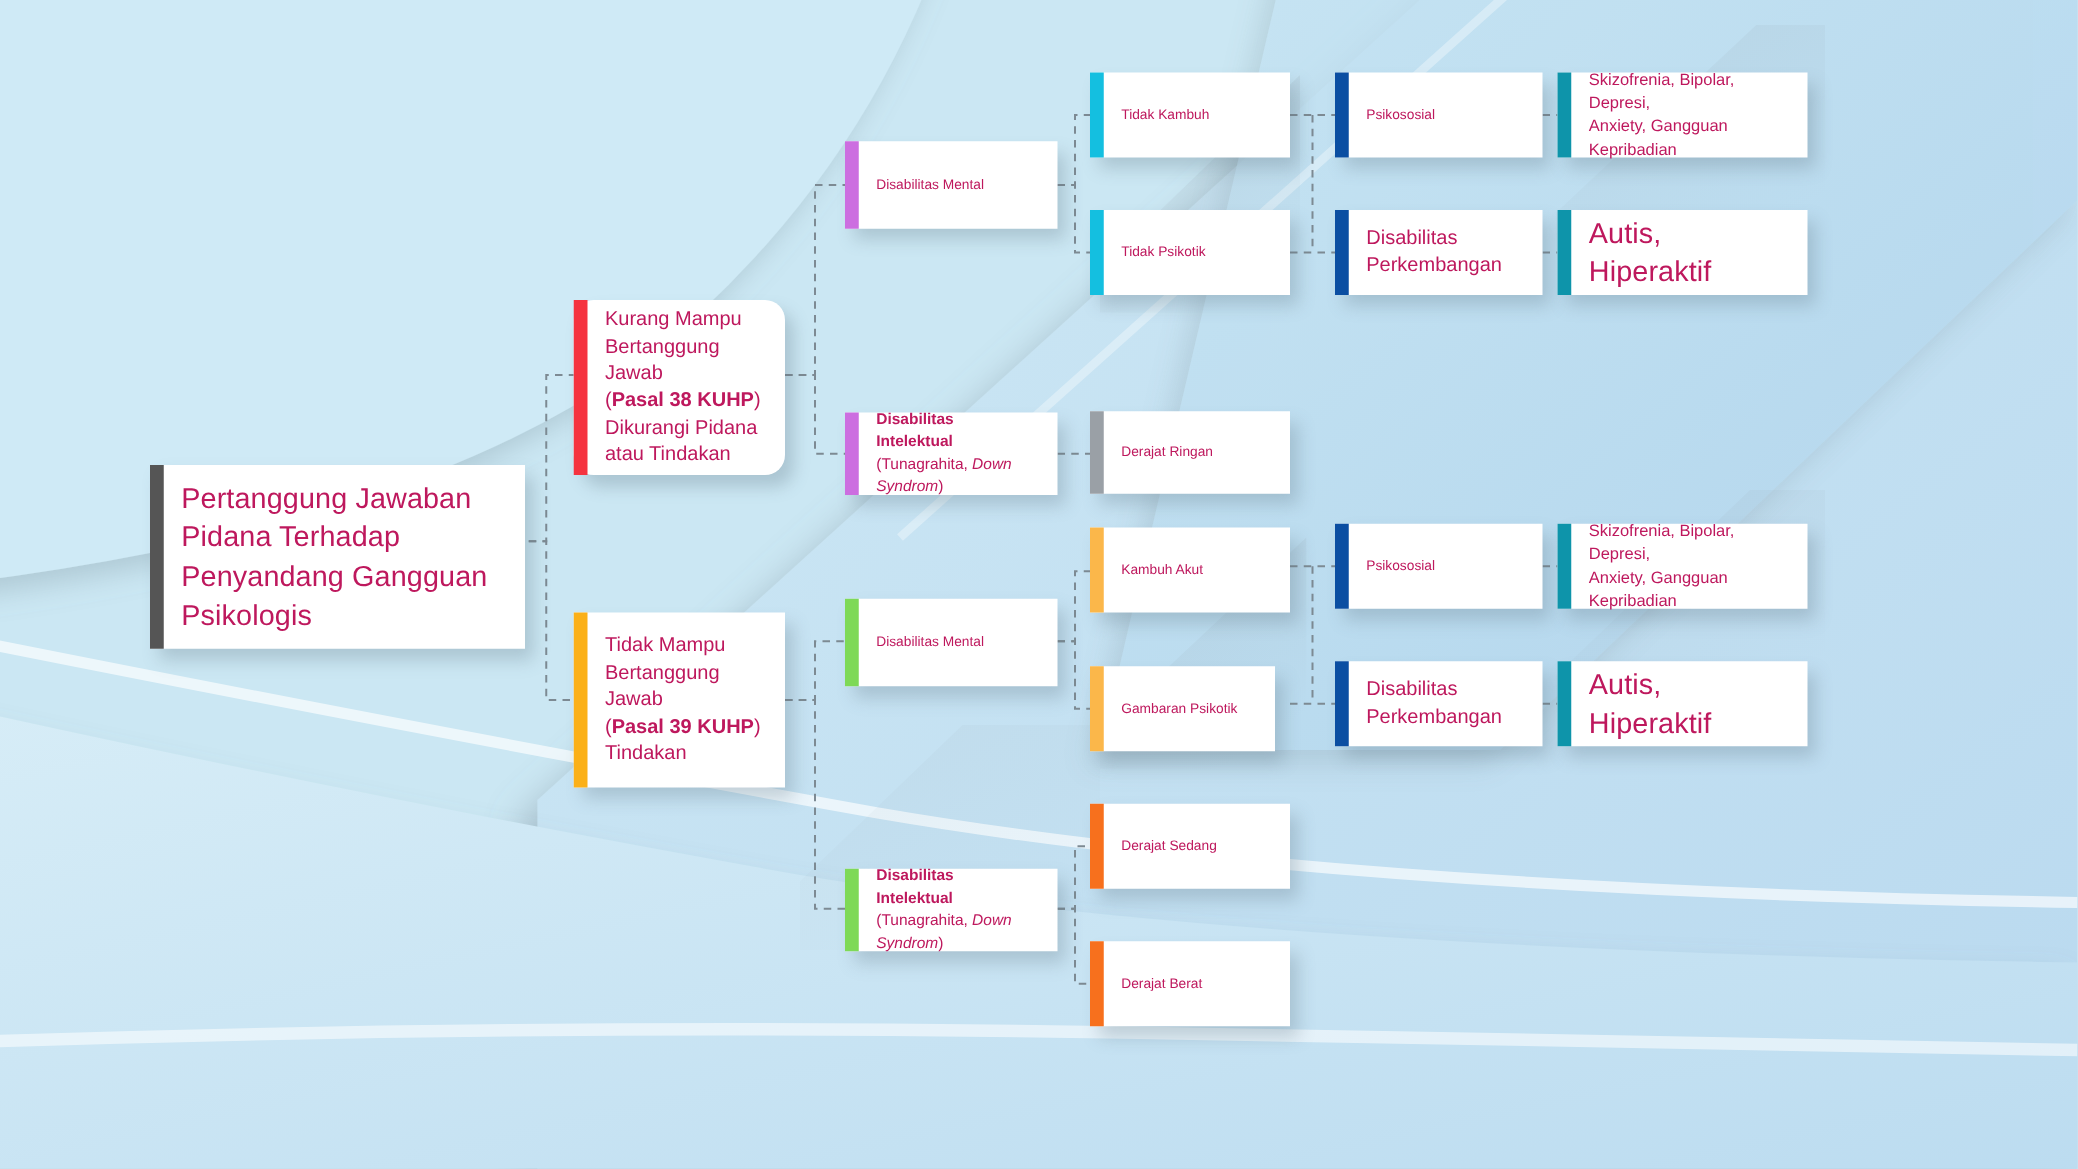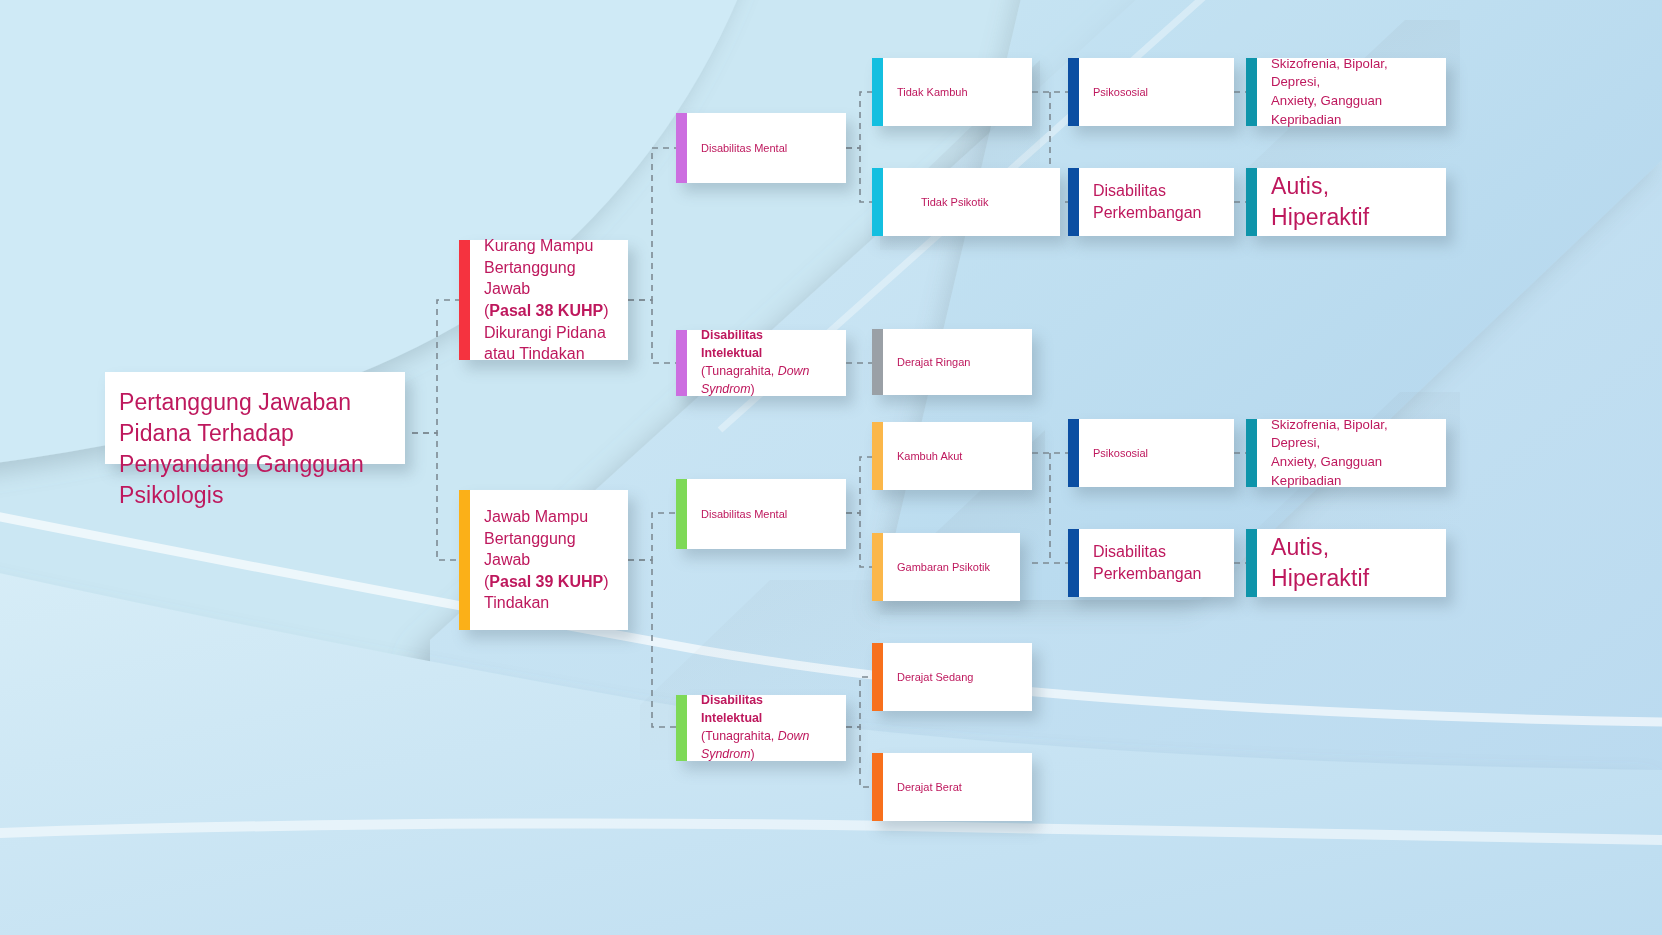--- a/index.html
+++ b/index.html
@@ -124,45 +124,45 @@
 
     <path d="M1032,453 L1050,453 L1050,453 L1068,453"></path>
     <path d="M1032,563 L1050,563 L1050,563 L1068,563"></path>
     <path d="M1050,453 L1050,563"></path>
 
     <path d="M1234,453 L1246,453"></path>
     <path d="M1234,563 L1246,563"></path>
   </g>
 </svg>
 
-<div class="node" style="left:105px;top:372px;width:300px;height:92px;flex-direction:column;">
+<div class="node" style="left:120px;top:372px;width:300px;height:147px;">
   <div class="bar" style="background:#555555;"></div>
   <div class="body">
     <span class="txt s18">Pertanggung Jawaban Pidana Terhadap Penyandang Gangguan Psikologis</span>
   </div>
 </div>
 
-<div class="node" style="left:459px;top:240px;width:169px;height:120px;">
+<div class="node" style="left:459px;top:240px;width:169px;height:140px;border-radius:16px;">
   <div class="bar" style="background:#f5333f;"></div>
   <div class="body">
     <span class="txt s16">
       <span>Kurang Mampu</span><br>
       <span>Bertanggung Jawab</span><br>
       <span>(</span><b class="k">Pasal 38 KUHP</b><span>)</span><br>
       <span>Dikurangi Pidana</span><br>
       <span>atau Tindakan</span>
     </span>
   </div>
 </div>
 
 <div class="node" style="left:459px;top:490px;width:169px;height:140px;">
   <div class="bar" style="background:#fbb018;"></div>
   <div class="body">
     <span class="txt s16">
-      <span>Jawab Mampu</span><br>
+      <span>Tidak Mampu</span><br>
       <span>Bertanggung</span><br>
       <span>Jawab</span><br>
       <span>(</span><b class="k">Pasal 39 KUHP</b><span>)</span><br>
       <span>Tindakan</span>
     </span>
   </div>
 </div>
 
 <div class="node" style="left:676px;top:113px;width:170px;height:70px;">
   <div class="bar" style="background:#cc6ee0;"></div>
@@ -200,21 +200,21 @@
   </div>
 </div>
 
 <div class="node" style="left:872px;top:58px;width:160px;height:68px;">
   <div class="bar" style="background:#14bfe0;"></div>
   <div class="body">
     <span class="txt s17">Tidak Kambuh</span>
   </div>
 </div>
 
-<div class="node" style="left:872px;top:168px;width:188px;height:68px;gap:24px;">
+<div class="node" style="left:872px;top:168px;width:160px;height:68px;">
   <div class="bar" style="background:#14bfe0;"></div>
   <div class="body">
     <span class="txt s17">Tidak Psikotik</span>
   </div>
 </div>
 
 <div class="node" style="left:872px;top:329px;width:160px;height:66px;">
   <div class="bar" style="background:#9aa0a6;"></div>
   <div class="body">
     <span class="txt s17">Derajat Ringan</span>

